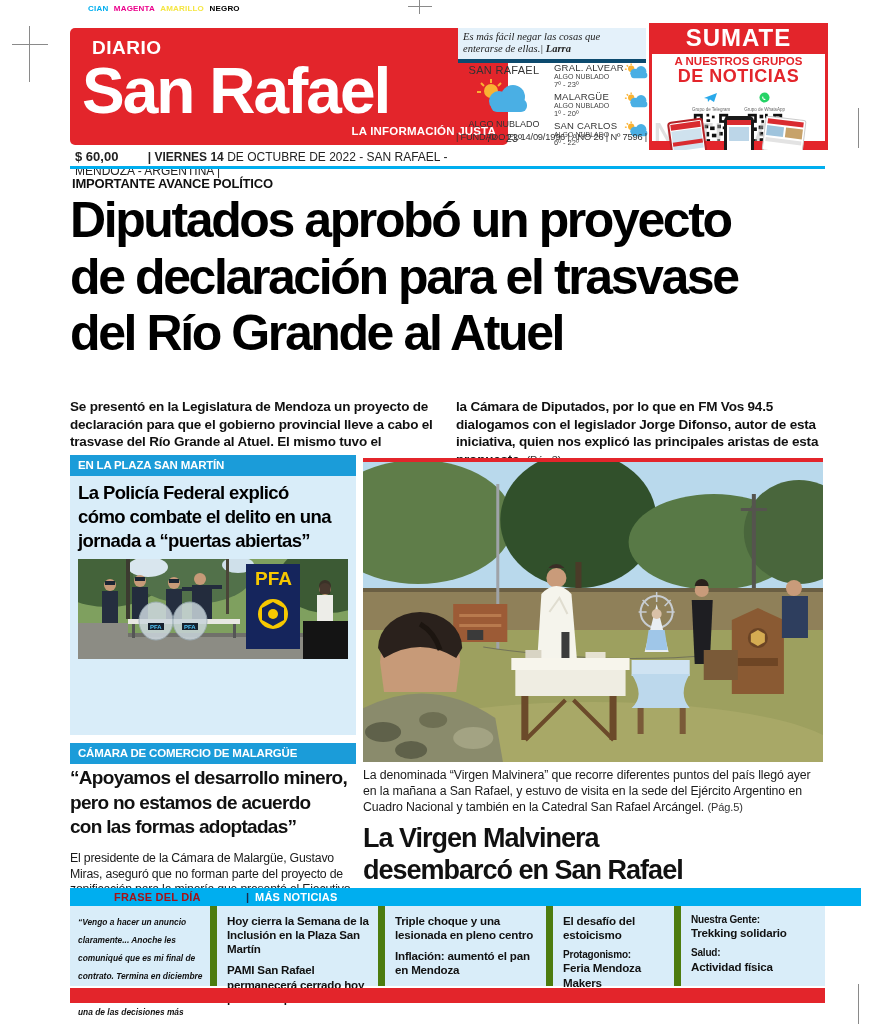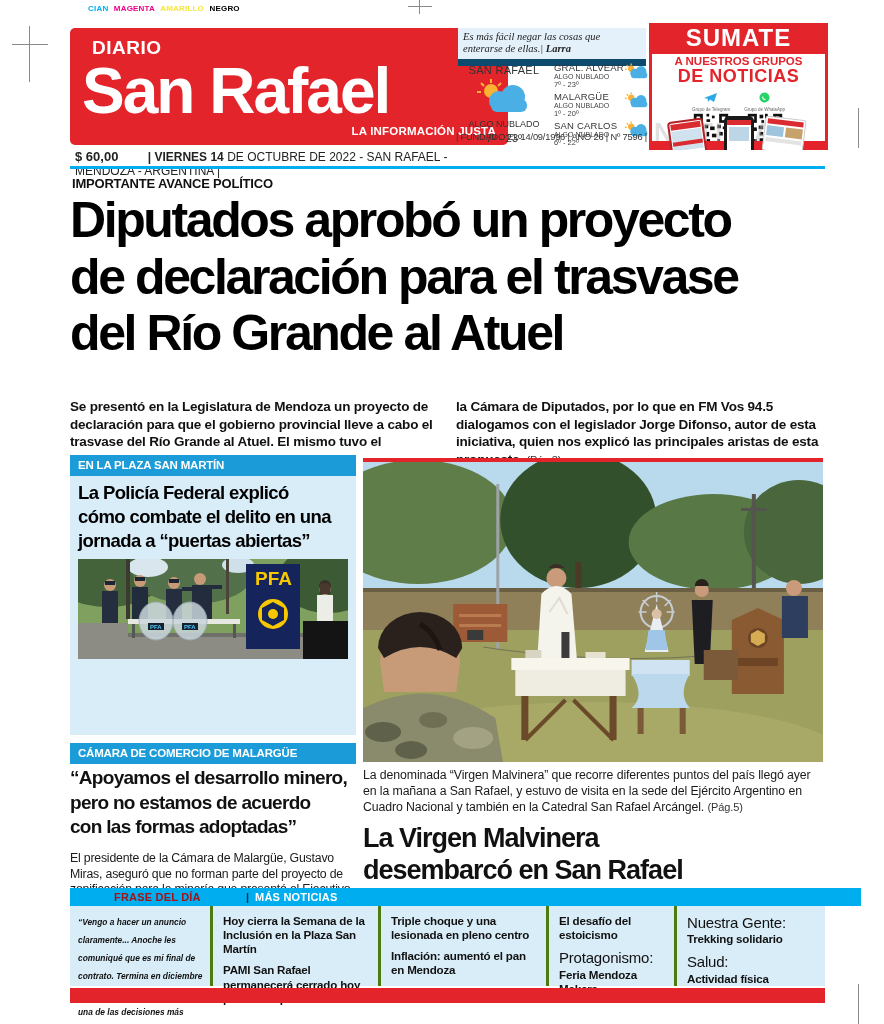--- a/index.html
+++ b/index.html
@@ -16,21 +16,21 @@
   .calib span { margin-right:3px; }
 
   
   .mast { left:70px; top:28px; width:438px; height:117px; background:#e3252b; border-radius:5px; color:#fff; }
   .mast .diario { position:absolute; left:22px; top:9px; font-size:19px; font-weight:bold; letter-spacing:.5px; }
   .mast .logo { position:absolute; left:12px; top:26px; font-size:64px; font-weight:bold; letter-spacing:-2px; }
   .mast .tag { position:absolute; right:12px; bottom:8px; font-size:11.5px; font-weight:bold; letter-spacing:.2px; }
 
   
   .weather { left:458px; top:28px; width:188px; height:118px; font-size:9px; }
-  .wquote { background:#e4f1fa; border-bottom:7px solid #0c4a6e; font-family:"Liberation Serif", serif;
+  .wquote { background:#e4f1fa; border-bottom:4px solid #0c4a6e; font-family:"Liberation Serif", serif;
             font-style:italic; font-size:10.5px; padding:3px 5px 4px; line-height:1.15; color:#222; }
   .wquote b { font-style:italic; }
   .wmain { position:absolute; left:0; top:36px; width:92px; text-align:center; }
   .wmain .city { font-size:11px; letter-spacing:.3px; color:#333; }
   .wmain .cond { font-size:9px; margin-top:2px; color:#333; }
   .wmain .temps { font-size:11px; margin-top:3px; color:#333; }
   .wlist { position:absolute; left:96px; top:34px; width:92px; }
   .wrow { position:relative; margin-bottom:2px; }
   .wrow .city { font-size:9.5px; color:#333; letter-spacing:.2px; }
   .wrow .cond { font-size:7px; color:#444; }
@@ -86,23 +86,23 @@
   .vhead { left:363px; top:823px; width:460px; font-size:27px; font-weight:bold; line-height:1.18; letter-spacing:-1px; }
 
   
   .bbar { left:70px; top:888px; width:755px; height:18px; background:#00aeef; display:flex; align-items:center;padding-left:36px; }
   .bbar .frase { width:132px; padding-left:8px; color:#a51217; font-weight:bold; font-size:11px; letter-spacing:.2px; }
   .bbar .div { color:#1b2a4a; font-weight:bold; margin:0 6px 0 0; font-size:11px; }
   .bbar .mas { color:#fff; font-weight:bold; font-size:11px; letter-spacing:.2px; }
   .bcontent { left:70px; top:906px; width:755px; height:80px; background:#d9edf9; display:flex; box-sizing:border-box; }
   .fcol { width:140px; box-sizing:border-box; padding:5px 7px 0 8px; }
   .fq { font-size:8.4px; font-weight:bold; font-style:italic; line-height:1.2; color:#111; }
-  .ncol { box-sizing:border-box; padding:8px 8px 0 10px; border-left:3px solid #4d7c0f; }
+  .ncol { box-sizing:border-box; padding:8px 8px 0 10px; border-left:7px solid #4d7c0f; }
   .ncol .item { margin-bottom:7px; font-size:11.6px; font-weight:bold; line-height:1.22; letter-spacing:-0.2px; }
-  .ncol .lead { display:block; font-weight:normal; font-size:15px; }
+  .ncol .lead { display:block; font-weight:bold; font-size:10px; }
   .c2 { width:168px; } .c3 { width:168px; } .c4 { width:128px; } .c5 { width:151px; }
   .redbar { left:70px; top:988px; width:755px; height:15px; background:#e3252b; }
 </style>
 </head>
 <body>
 
 <div class="page">
 
   <div class="mark" style="left:12px;top:44px;width:36px;height:1px;"></div>
   <div class="mark" style="left:29px;top:26px;width:1px;height:56px;"></div>

